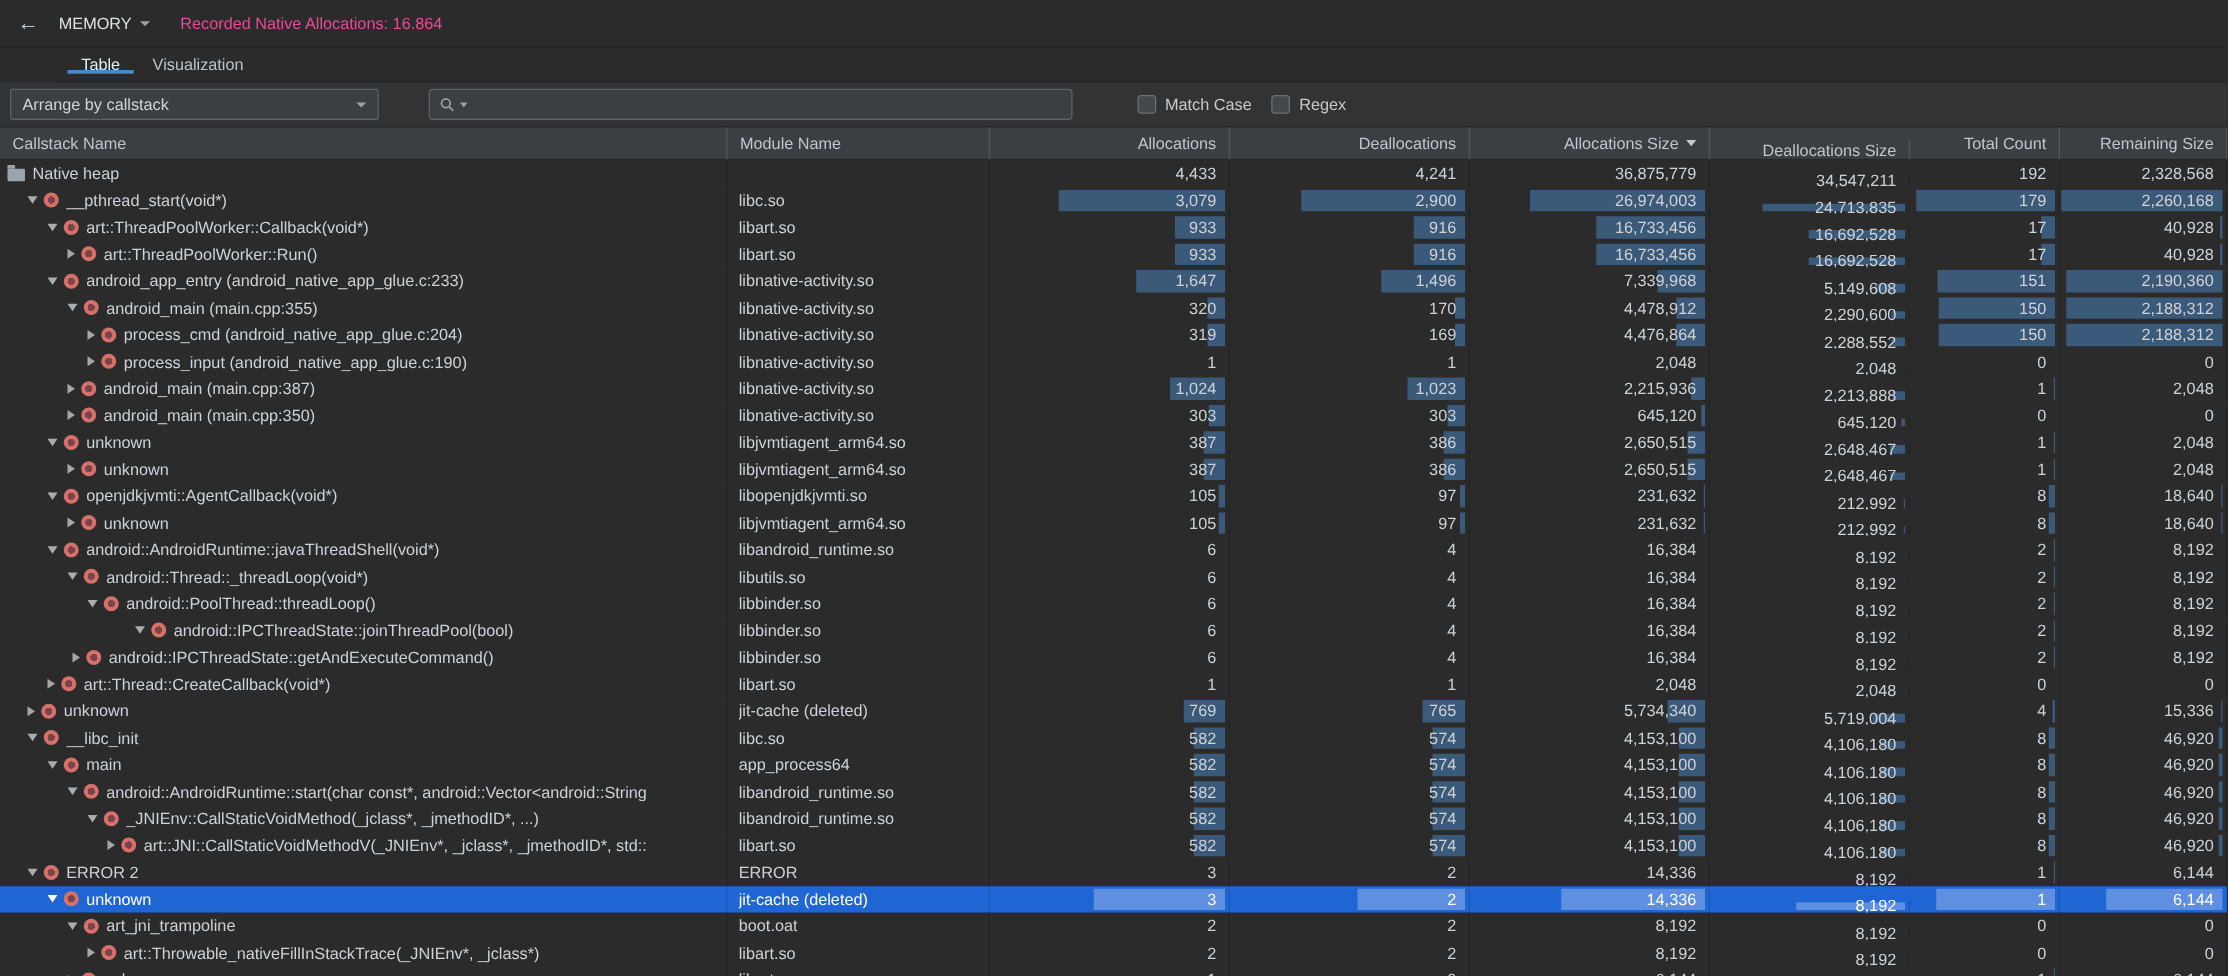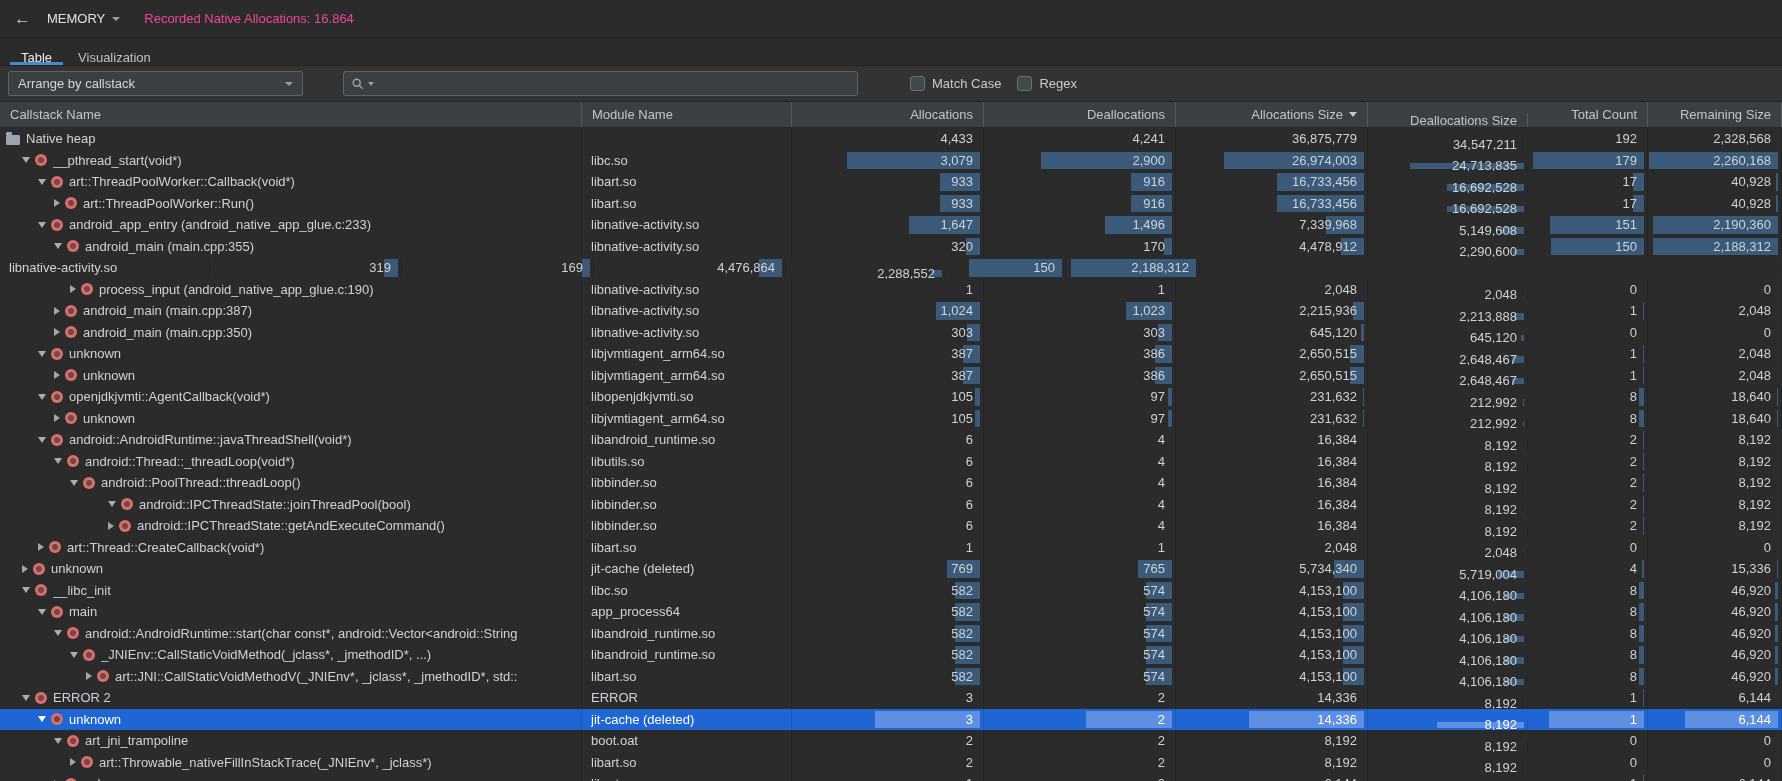--- a/index.html
+++ b/index.html
@@ -25,21 +25,21 @@
   .back-btn { color: #c3c6c9; font-size: 17px; cursor: default; margin-right: 16px; }
   .session-selector { display: flex; align-items: center; gap: 7px; color: #dfe1e5; margin-right: 24px; }
   .caret-down {
     width: 0; height: 0;
     border-left: 4px solid transparent; border-right: 4px solid transparent;
     border-top: 4.5px solid #9da0a3;
   }
   .recorded-label { color: #ec4899; }
 
   
-  .tabbar { height: 28px; display: flex; align-items: flex-end; padding: 0 8px; background: #2b2b2b; border-bottom: 1px solid #242424; }
+  .tabbar { height: 28px; display: flex; align-items: center; padding: 0 8px; background: #2b2b2b; border-bottom: 1px solid #242424; margin-left: 44px; }
   .tab { padding: 0 13px; display: flex; align-items: center; color: #bfc2c5; position: relative; }
   .tab.selected { color: #e9ebed; }
   .tab.selected::after { content: ""; position: absolute; left: 2px; right: 2px; bottom: 0; height: 3px; background: var(--accent); }
 
   
   .toolbar { height: 36px; background: #313335; display: flex; align-items: center; padding: 0 8px; gap: 16px; border-bottom: 1px solid #242424; }
   .arrange-dd {
     width: 295px; height: 25px; background: #3c3f41; border: 1px solid #5f6365; border-radius: 2px;
     display: flex; align-items: center; justify-content: space-between; padding: 0 9px; color: #d2d4d6;
   }
@@ -359,20 +359,25 @@
     <div class="cell numcell c6 cell-k4">
             <span class="bar" style="width: 78.13%;"></span>
             <span class="val">150</span>
           </div>
     <div class="cell numcell c7 cell-k5">
             <span class="bar" style="width: 93.98%;"></span>
             <span class="val">2,188,312</span>
           </div>
   </div>
         <div class="trow">
+    <div class="cell cell-name c0" style="padding-left: 70px;">
+      <span class="tree-arrow arrow-right"></span>
+      <span class="row-icon icon-method"></span>
+      <span class="label">process_cmd (android_native_app_glue.c:204)</span>
+    </div>
     <div class="cell cell-module c1">
             <span class="label">libnative-activity.so</span>
           </div>
     <div class="cell numcell c2 cell-k0">
             <span class="bar" style="width: 7.2%;"></span>
             <span class="val">319</span>
           </div>
     <div class="cell numcell c3 cell-k1">
             <span class="bar" style="width: 3.98%;"></span>
             <span class="val">169</span>
@@ -731,21 +736,21 @@
           </div>
     <div class="cell numcell c6 cell-k4">
             <span class="bar" style="width: 1.04%;"></span>
             <span class="val">2</span>
           </div>
     <div class="cell numcell c7 cell-k5">
             <span class="val">8,192</span>
           </div>
   </div>
         <div class="trow">
-    <div class="cell cell-name c0" style="padding-left: 108px;">
+    <div class="cell cell-name c0" style="padding-left: 58px;">
       <span class="tree-arrow arrow-right"></span>
       <span class="row-icon icon-method"></span>
       <span class="label">android::IPCThreadState::getAndExecuteCommand()</span>
     </div>
     <div class="cell cell-module c1">
             <span class="label">libbinder.so</span>
           </div>
     <div class="cell numcell c2 cell-k0">
             <span class="val">6</span>
           </div>

